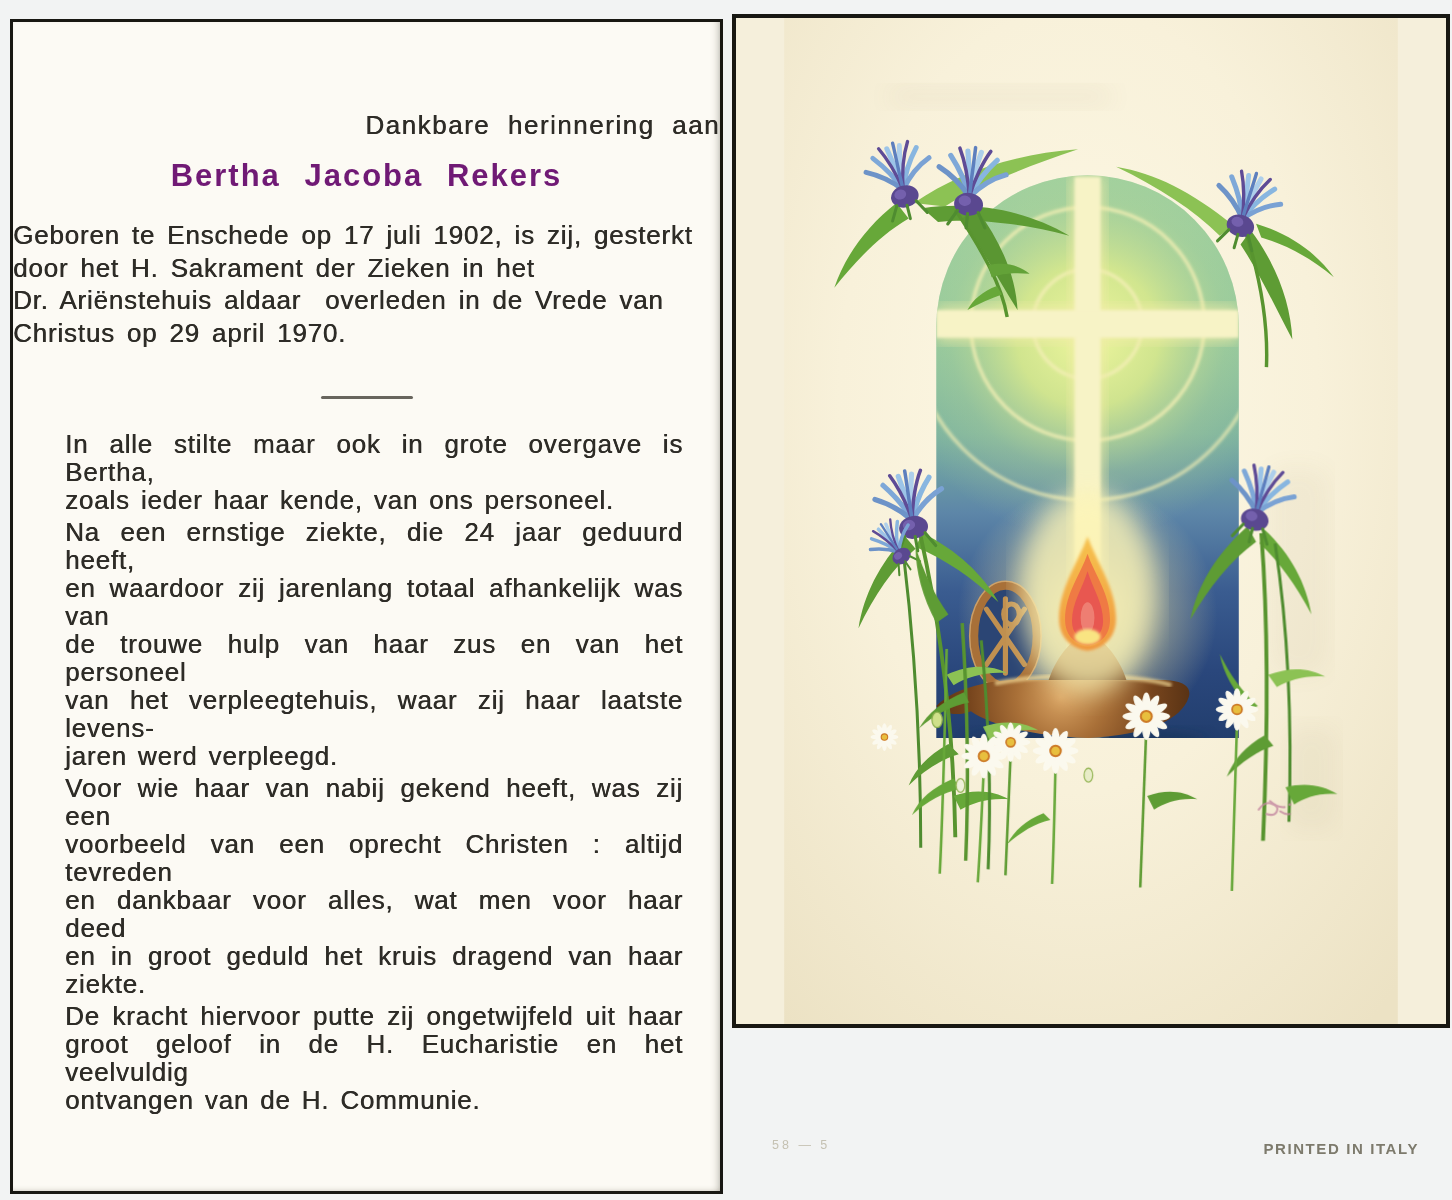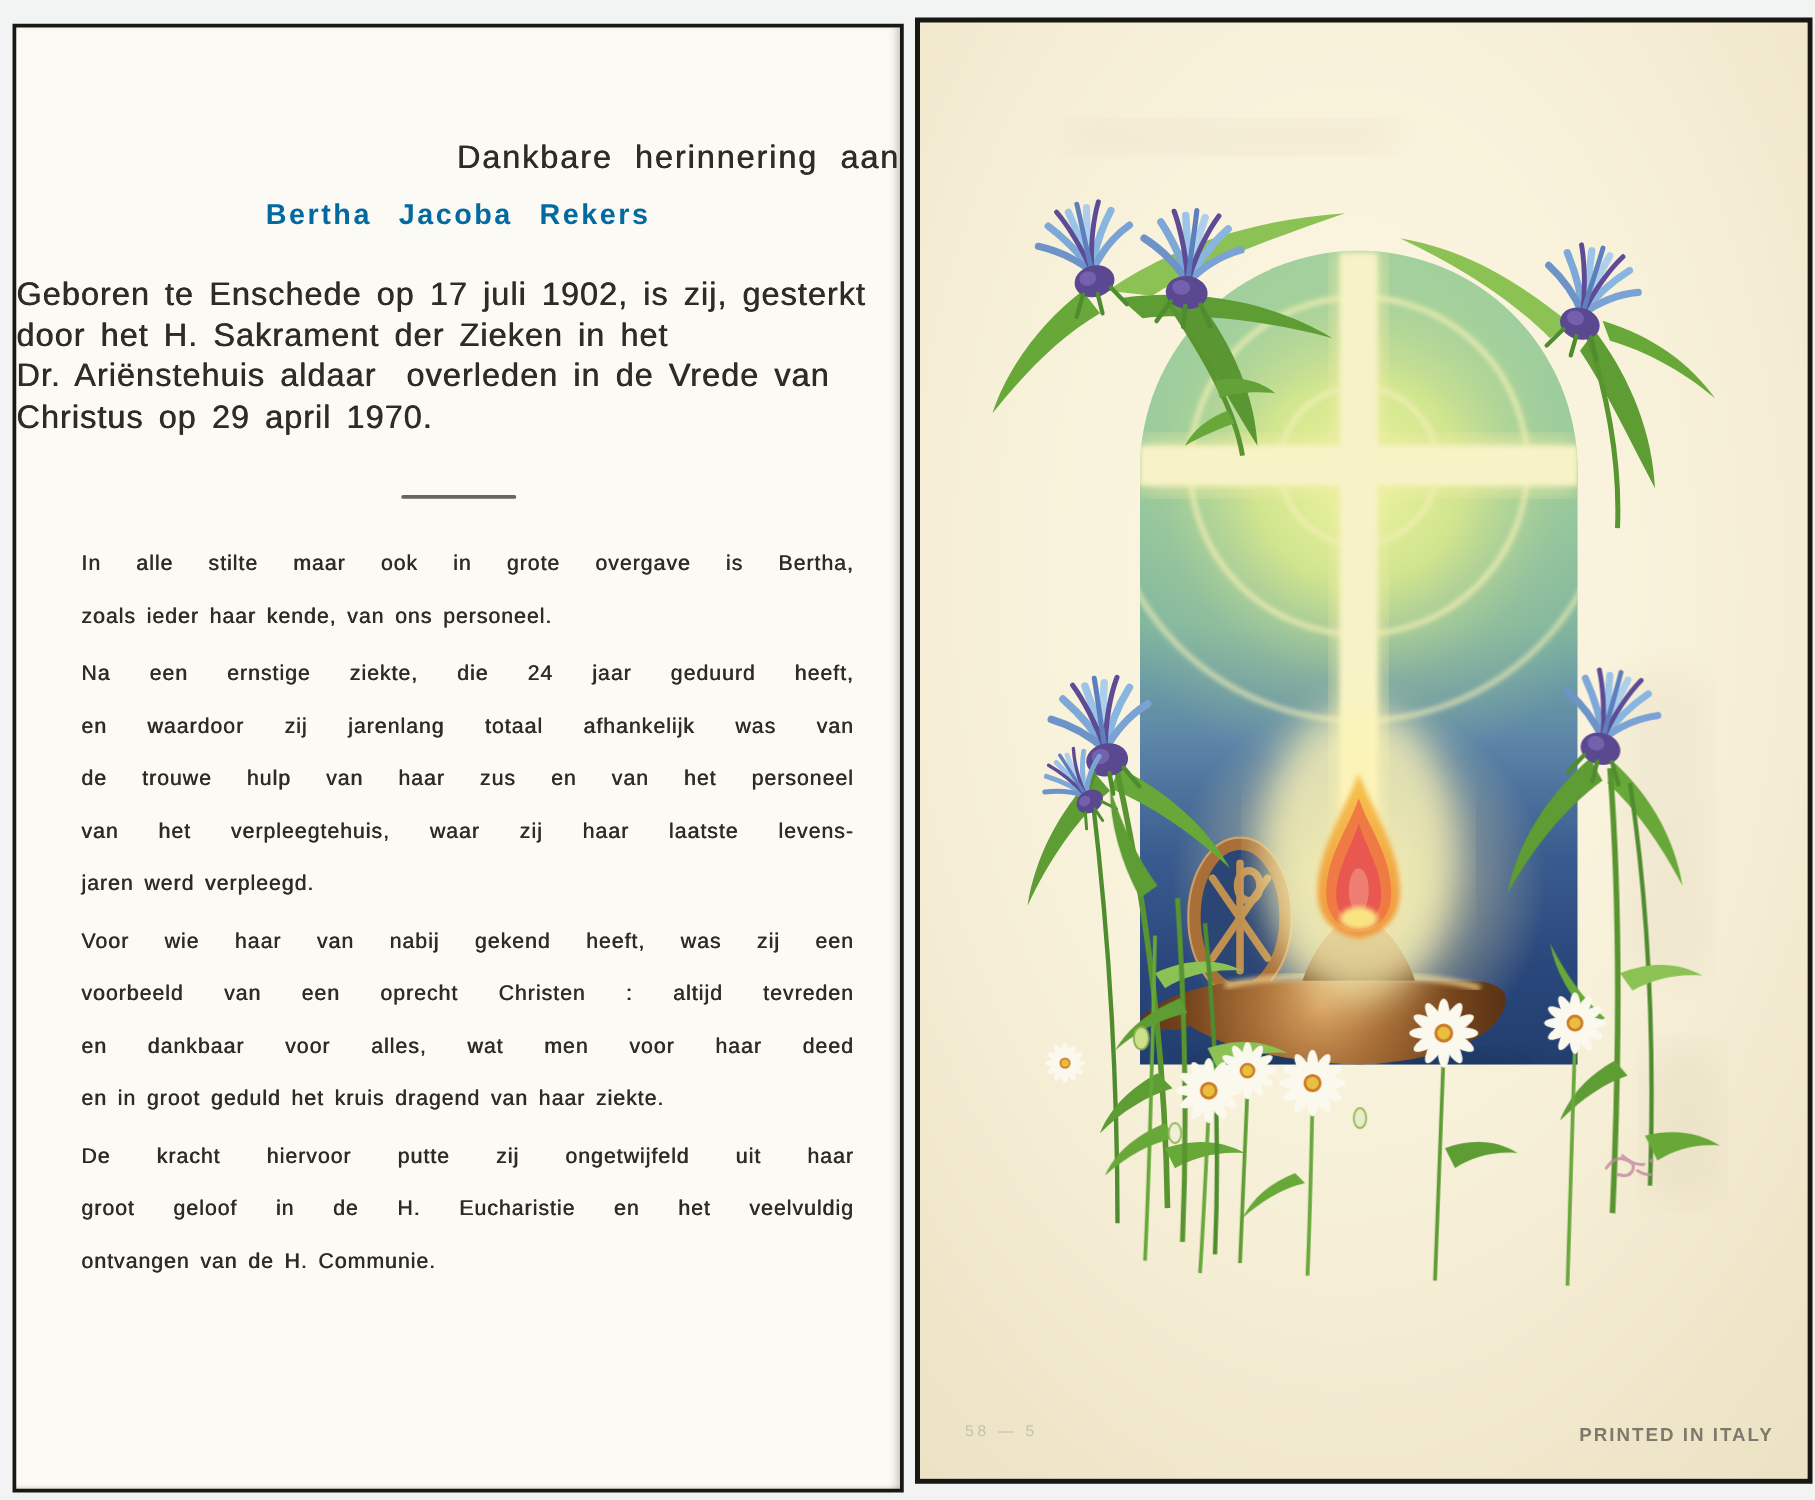--- a/index.html
+++ b/index.html
@@ -17,43 +17,43 @@
     box-shadow: inset -7px 0 9px -7px rgba(60,55,40,.45), inset 0 -4px 6px -5px rgba(60,55,40,.3);
   }
   .card-left .inner{position:absolute;inset:0;color:var(--c-ink,#2e2c27);}
   .header-line{
     position:absolute;top:88px;left:0;right:0;text-align:right;
     font-size:26px;letter-spacing:1.5px;word-spacing:9px;
     text-shadow:0.45px 0 0 currentColor;
   }
   .deceased-name{
     position:absolute;top:136px;left:0;right:0;text-align:center;margin:0;
-    font-size:23px;font-weight:bold;letter-spacing:2px;word-spacing:13px;
-    color:#0369a1;
+    font-size:31px;font-weight:bold;letter-spacing:2px;word-spacing:13px;
+    color:#701a75;
   }
   .intro{position:absolute;top:197px;left:0;right:0;}
   .intro-line{
     white-space:pre;font-size:26px;line-height:32.5px;letter-spacing:0.8px;word-spacing:4px;
     text-shadow:0.45px 0 0 currentColor;
   }
   .divider{
     position:absolute;top:374px;left:calc(50% - 46px);width:92px;height:3px;
     background:#4e4a42;opacity:.85;border-radius:2px;
   }
   .body-text{position:absolute;top:408px;left:52px;width:618px;}
   .para{margin:0 0 4px 0;}
   .pline{
-    font-size:17px;line-height:42px;letter-spacing:0.8px;word-spacing:3px;
+    font-size:26px;line-height:28px;letter-spacing:0.8px;word-spacing:3px;
     text-align:justify;text-align-last:justify;
     text-shadow:0.45px 0 0 currentColor;
   }
   .pline.last{text-align-last:left;}
   
   .card-right{
-    left:732px;top:14px;width:718px;height:1173px;
+    left:732px;top:14px;width:718px;height:1014px;
     background:var(--c-paper_right,#f5efdb);
     border:4px solid var(--c-border_black,#181712);
   }
   .card-right svg{position:absolute;inset:0;width:100%;height:100%;display:block;}
   .print-code{
     position:absolute;left:36px;top:1120px;
     font-size:12.5px;letter-spacing:3px;color:var(--c-print_code,#c5c1b2);
   }
   .printed-in{
     position:absolute;right:27px;top:1122px;

